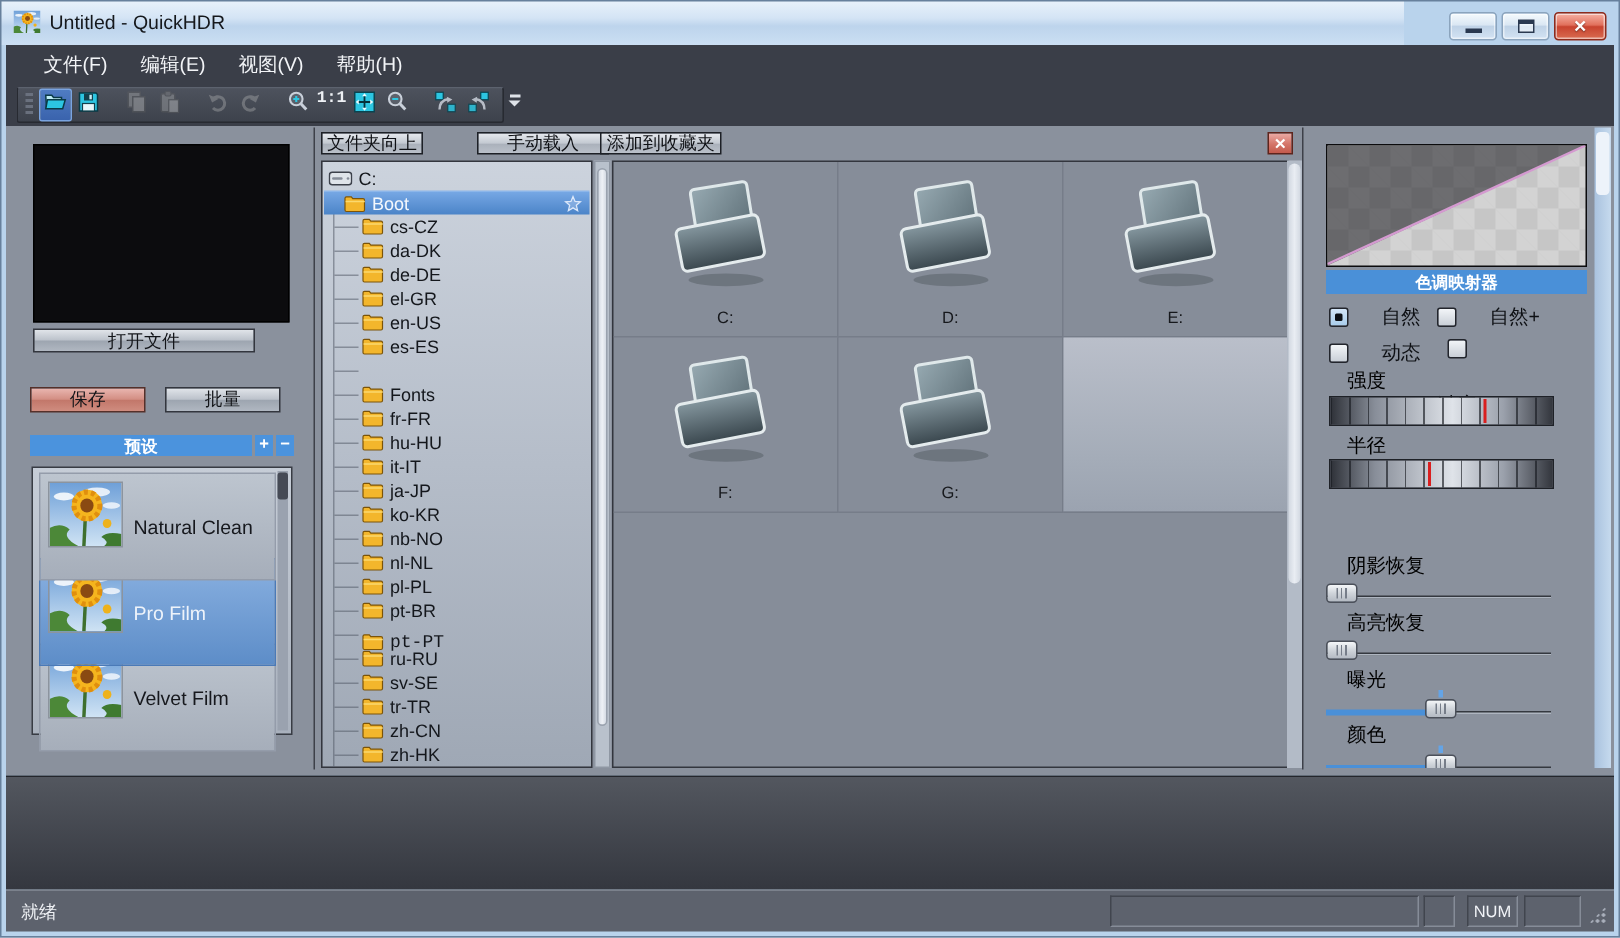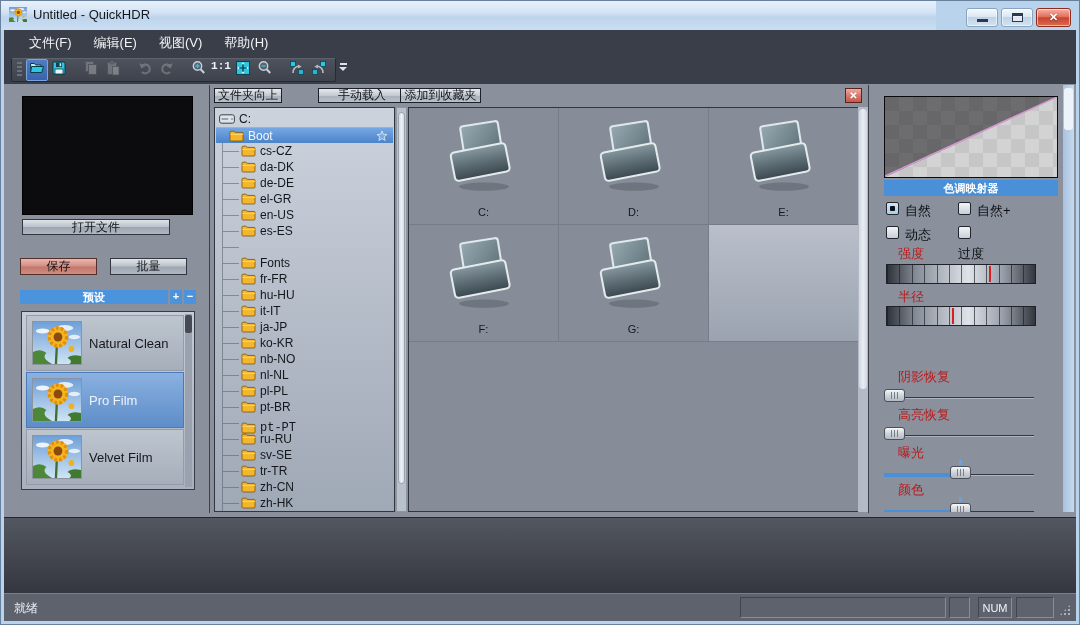--- a/index.html
+++ b/index.html
@@ -61,21 +61,21 @@
   .open-file-btn { left:22px; top:219px; width:148px; height:16px; }
   .save-btn { left:20px; top:258px; width:77px; height:17px; border-color:#55302a;
     background:linear-gradient(180deg,#e9b6b0 0%,#d38e83 48%,#c2776a 52%,#cf8c7f 100%); }
   .batch-btn { left:110px; top:258px; width:77px; height:17px; }
   .presets-header { position:absolute; left:20px; top:290px; width:148px; height:14px; background:#4b93dd; color:#fff;
     font-size:11px; font-weight:bold; display:flex; align-items:center; justify-content:center; }
   .preset-mini { position:absolute; top:290px; width:12px; height:14px; background:#4b93dd; color:#fff; font-size:11px;
     line-height:13px; text-align:center; font-weight:bold; }
   .preset-list { position:absolute; left:21px; top:311px; width:174px; height:179px; border:1px solid #383c44;
     background:linear-gradient(180deg,#c6cdd7,#a9b1bd); }
-  .preset-item { position:absolute; left:4px; width:158px; height:56px; border:1px solid #949caa;
+  .preset-item { position:absolute; left:4px; width:158px; height:72px; border:1px solid #949caa;
     background:linear-gradient(180deg,#bdc5cf,#a6aeba); }
   .preset-item.selected { background:linear-gradient(180deg,#8ab1e1,#5d8dc8); border-color:#4a7ab8; }
   .preset-thumb { position:absolute; left:5px; top:5px; width:50px; height:44px; border:1px solid #8c949e; overflow:hidden; }
   .preset-thumb svg { width:100%; height:100%; display:block; }
   .preset-label { position:absolute; left:62px; top:0; height:100%; display:flex; align-items:center; font-size:13px; color:#16181d; }
   .preset-item.selected .preset-label { color:#eef3fa; }
   .preset-scroll { position:absolute; right:2px; top:2px; width:7px; height:173px; background:#9aa2af; }
   .preset-scroll-thumb { position:absolute; left:0; top:1px; width:7px; height:18px; background:#454a55; border-radius:2px; }
 
   
@@ -108,26 +108,26 @@
   .adjust-panel { position:absolute; left:872px; top:85px; width:190px; height:427px; overflow:hidden; }
   .curve-box { position:absolute; left:12px; top:11px; width:174px; height:82px; border:1px solid #0b0b0d; background-color:#c6c6c6;
     background-image:
       linear-gradient(45deg,#d3d3d3 25%,transparent 25%,transparent 75%,#d3d3d3 75%),
       linear-gradient(45deg,#d3d3d3 25%,transparent 25%,transparent 75%,#d3d3d3 75%);
     background-position:0 0,14px 14px; background-size:28px 28px; }
   .curve-dark { position:absolute; inset:0; background:rgba(28,29,34,.56); clip-path:polygon(0 0,100% 0,0 100%); }
   .curve-box svg { position:absolute; inset:0; width:100%; height:100%; }
   .mapper-bar { position:absolute; left:12px; top:95px; width:174px; height:16px; background:#4a90d8; color:#fff;
     font-size:11px; font-weight:bold; display:flex; align-items:center; justify-content:center; }
-  .mode { position:absolute; display:flex; gap:6px; font-size:13px; color:#0e1014; }
+  .mode { position:absolute; display:flex; align-items:center; gap:22px; font-size:13px; color:#0e1014; }
   .radio { width:13px; height:13px; border:1px solid #22252c; border-radius:2px; position:relative; flex:0 0 auto;
     background:linear-gradient(180deg,#f2f5f8,#c9cfd7); }
   .radio.checked { background:linear-gradient(180deg,#d3e5f7,#a9cdec); }
   .radio.checked::after { content:""; position:absolute; left:3px; top:3px; width:5px; height:5px; background:#0c0f14; border-radius:1px; }
-  .ctrl-label { position:absolute; font-size:13px; color:#b91c1c; white-space:nowrap; }
+  .ctrl-label { position:absolute; font-size:13px; color:#000000; white-space:nowrap; }
   .ruler { position:absolute; left:14px; width:150px; height:20px; border:1px solid #1e2127;
     background:
       repeating-linear-gradient(90deg, rgba(25,28,34,.65) 0 1px, transparent 1px 12.4px),
       linear-gradient(90deg,#2e3138 0%,#888e99 20%,#dfe3e9 55%,#9aa0ab 78%,#33363d 100%); }
   .ruler .marker { position:absolute; top:1px; bottom:1px; width:2px; background:#da1f1f; }
   .hslider { position:absolute; left:10px; width:156px; height:18px; }
   .hslider .track { position:absolute; left:2px; right:4px; top:10px; height:2px; background:#34383f; border-bottom:1px solid #aeb5c0; }
   .hslider .fill { position:absolute; left:2px; top:9px; height:4px; background:#4a90d8; }
   .hslider .tick { position:absolute; top:-4px; width:3px; height:5px; background:#64a4e6; }
   .hslider .thumb { position:absolute; top:2px; width:21px; height:13px; border:1px solid #4b505a; border-radius:3px;

